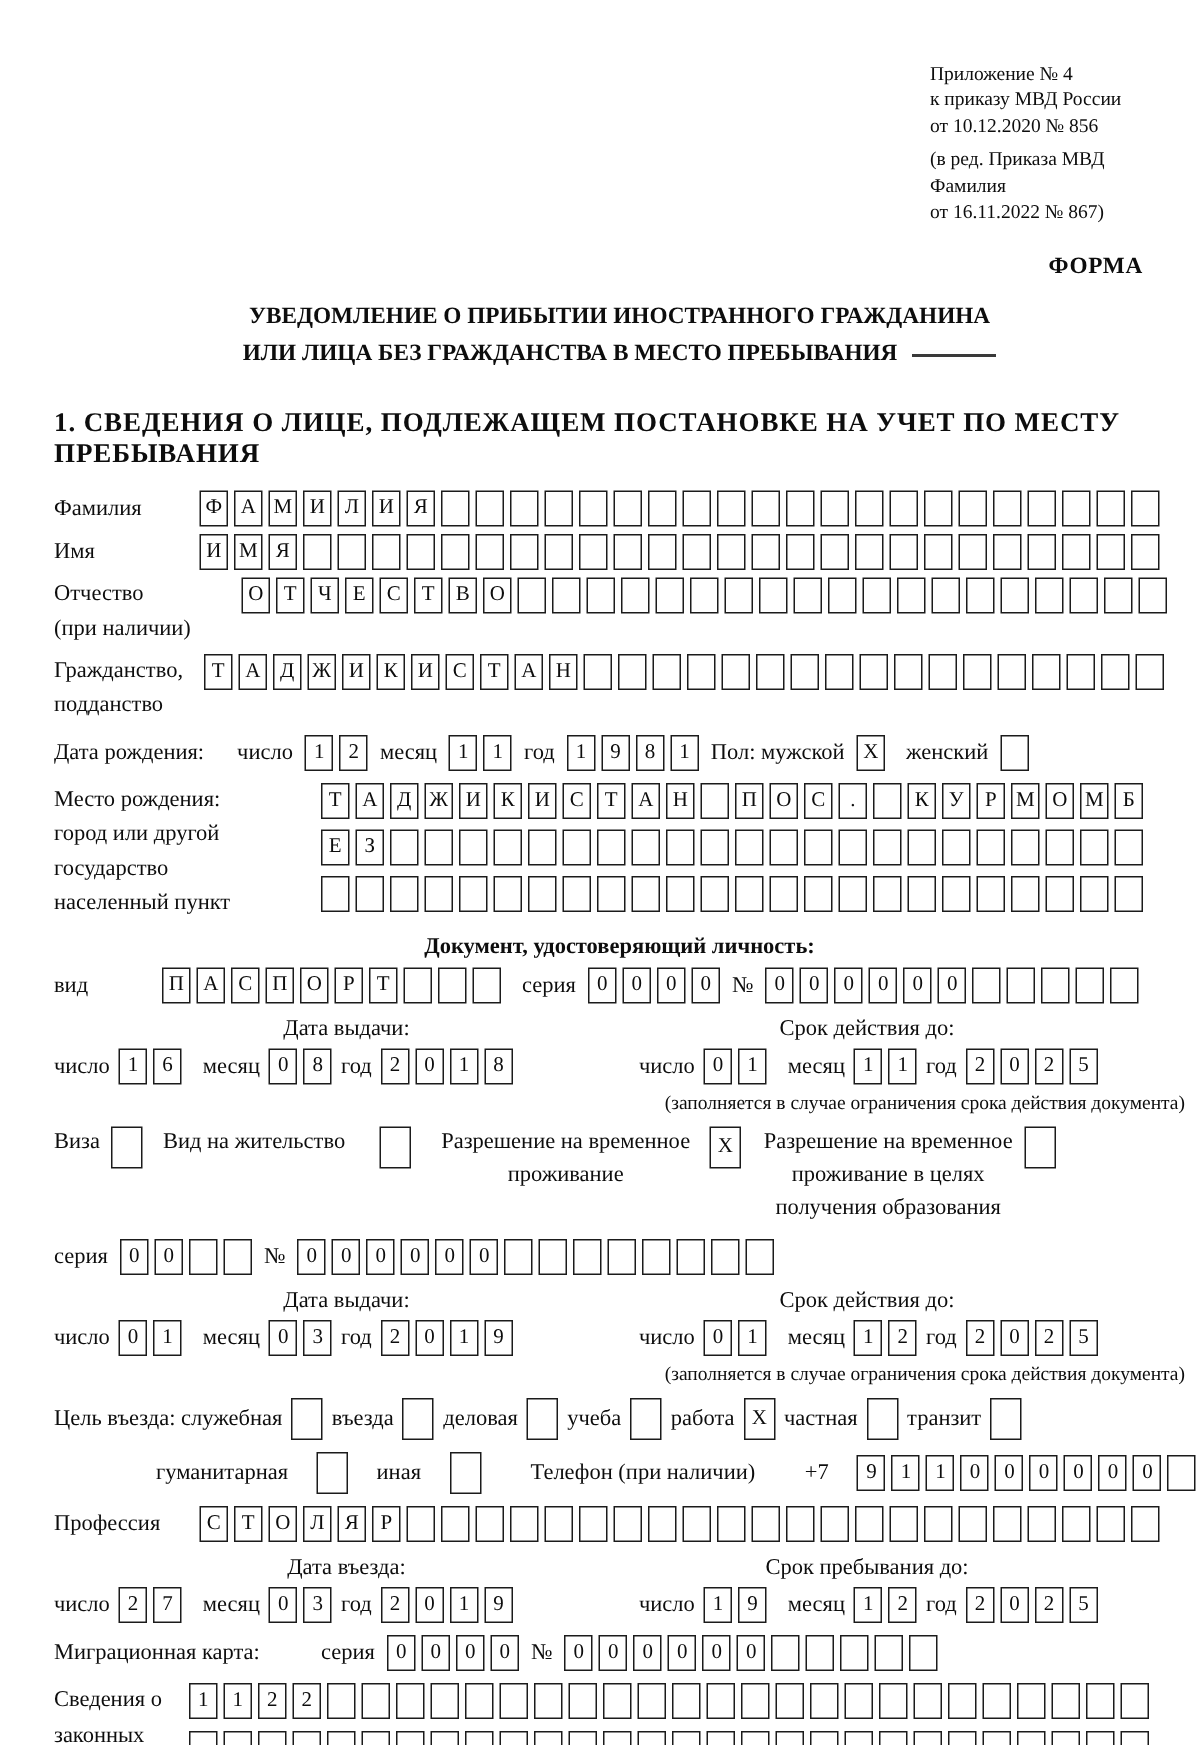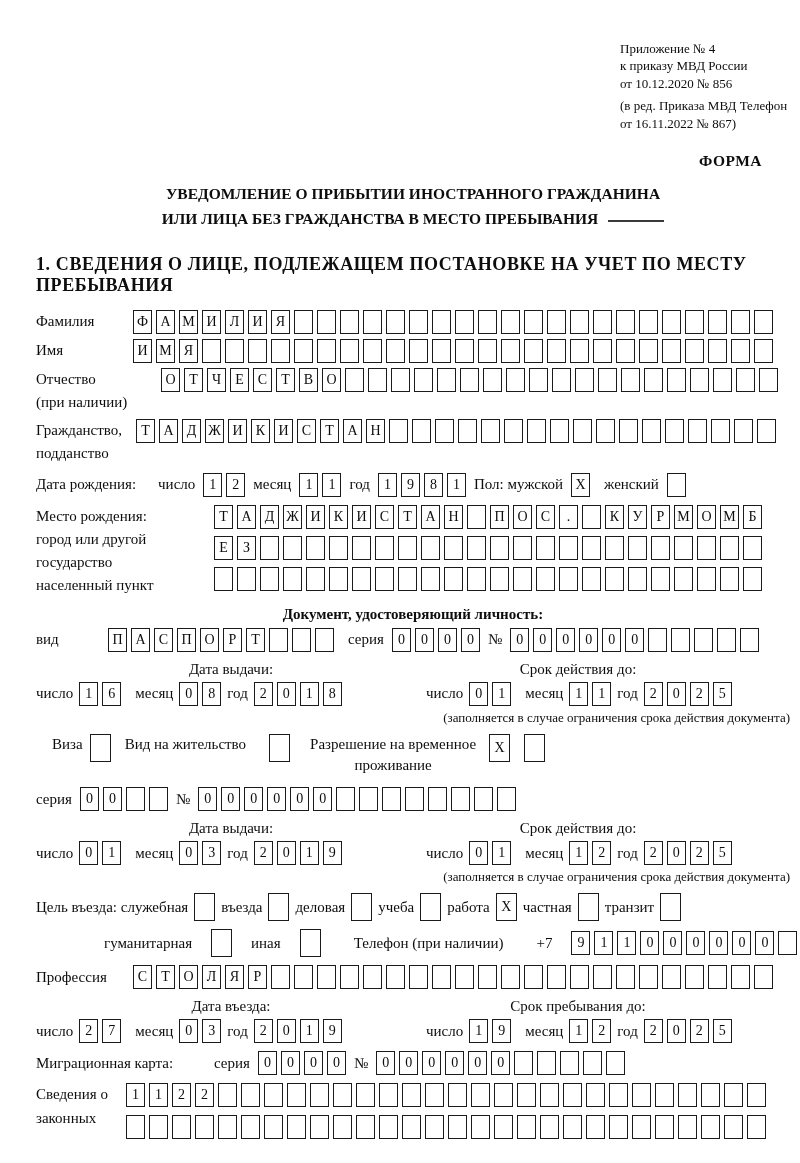--- a/index.html
+++ b/index.html
@@ -26,36 +26,36 @@
   .stack { display: flex; flex-direction: column; line-height: 23px; flex: none; }
   .rows-col { display: flex; flex-direction: column; gap: 7px; }
   .center-b { text-align: center; font-weight: bold; margin-top: 9px; }
   .dcols { display: flex; margin-top: 9px; }
   .dcol-l { flex: 0 0 390px; }
   .dcol-r { flex: 1; }
   .dhead { text-align: center; margin-bottom: 4px; }
   .dhead.pr { padding-right: 60px; }
   .dline { display: flex; align-items: center; gap: 6px; white-space: nowrap; }
   .vnote { text-align: right; font-size: 13px; margin-top: 4px; }
-  .permits { display: flex; align-items: flex-start; gap: 14px; margin-top: 8px; margin-left: 16px; }
+  .permits { display: flex; align-items: flex-start; gap: 14px; margin-top: 8px; }
   .pgroup { display: flex; align-items: flex-start; gap: 7px; }
   .pgroup .plabel { text-align: center; line-height: 1.45; white-space: normal; }
   .indent68 { padding-left: 68px; }
 </style>
 </head>
 <body>
 
 <div class="page">
 
   <div class="appendix">
     <div>Приложение № 4</div>
     <div>к приказу МВД России</div>
     <div>от 10.12.2020 № 856</div>
     <div class="note">
-      <div>(в ред. Приказа МВД Телефон</div>
+      <div>(в ред. Приказа МВД Фамилия</div>
       <div>от 16.11.2022 № 867)</div>
     </div>
   </div>
 
   <div class="forma">ФОРМА</div>
 
   <div class="title">
     <div>УВЕДОМЛЕНИЕ О ПРИБЫТИИ ИНОСТРАННОГО ГРАЖДАНИНА</div>
     <div>
       <span>ИЛИ ЛИЦА БЕЗ ГРАЖДАНСТВА В МЕСТО ПРЕБЫВАНИЯ</span><span class="tline"></span>
@@ -424,20 +424,21 @@
           <span class="cell"></span>
         </span>
     </div>
     <div class="pgroup">
       <span class="plabel" style="width:178px">Разрешение на временное проживание</span>
       <span class="cells big">
           <span class="cell">X</span>
         </span>
     </div>
     <div class="pgroup">
+      <span class="plabel" style="width:168px">Разрешение на временное проживание в целях получения образования</span>
       <span class="cells big">
           <span class="cell"></span>
         </span>
     </div>
   </div>
 
   <div class="frow mt10">
     <span class="lbl">серия</span>
     <span class="cells">
         <span class="cell">0</span>

